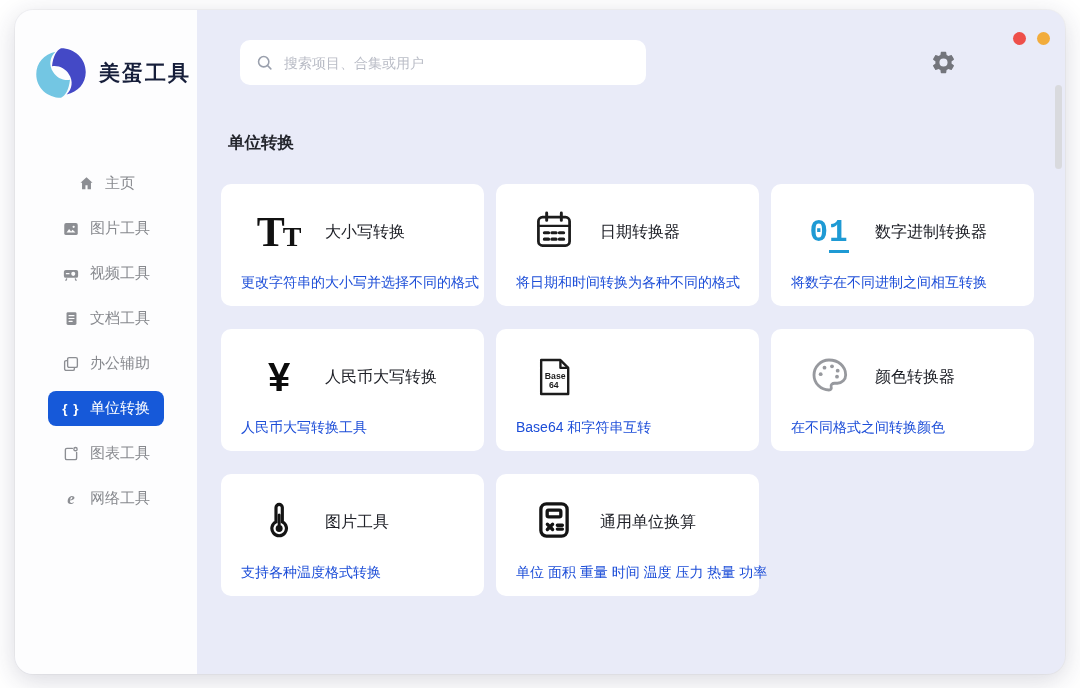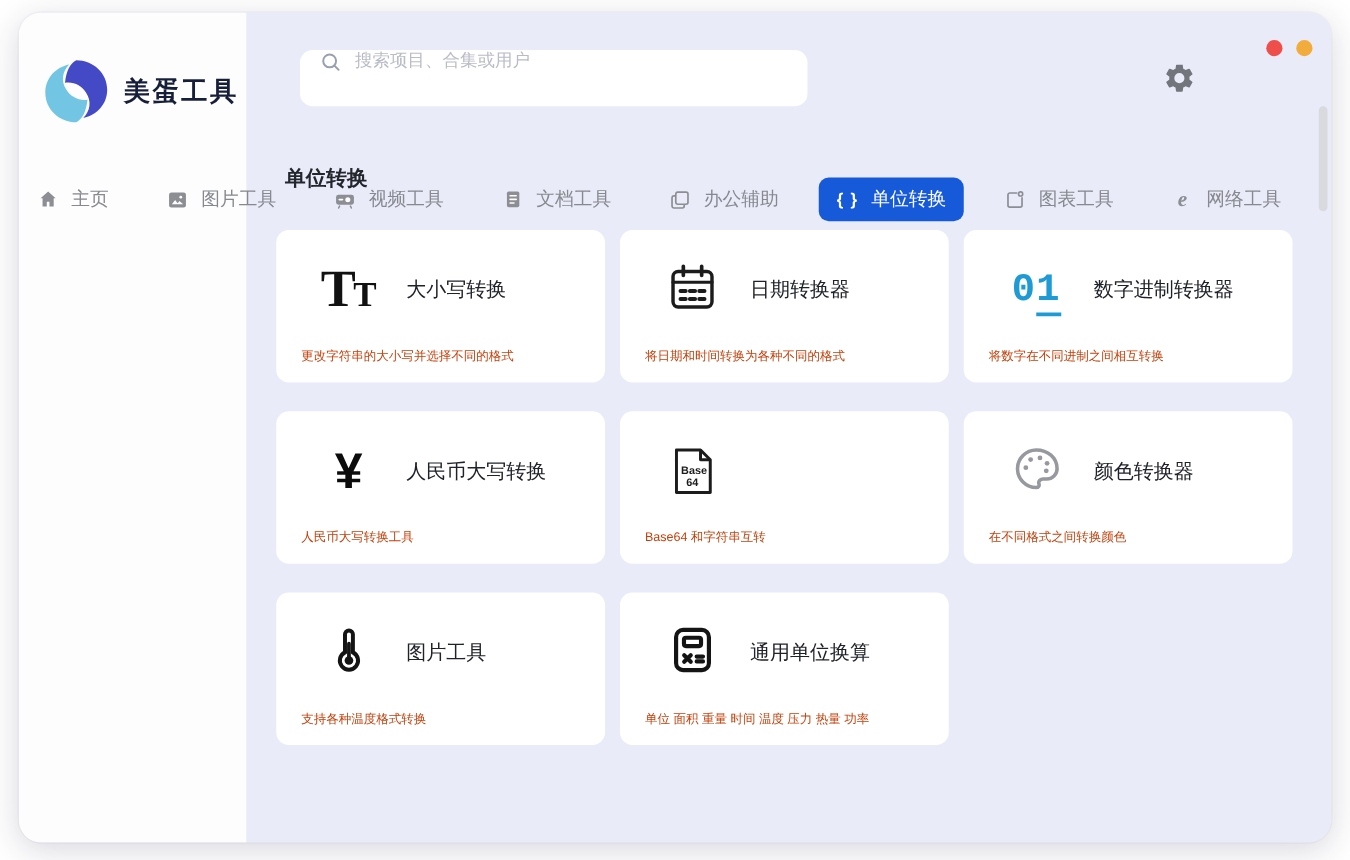--- a/index.html
+++ b/index.html
@@ -8,60 +8,60 @@
   .window { position:absolute; left:15px; top:10px; width:1050px; height:664px;
     border-radius:18px; overflow:hidden; display:flex; background:#e9ebf8;
     box-shadow:0 6px 26px rgba(40,40,80,.18), 0 0 0 1px rgba(0,0,0,.03); }
 
   
   .sidebar { width:182px; flex:none; background:#fdfdfe; padding-top:36px; }
   .logo-row { display:flex; align-items:center; gap:11px; padding-left:19px; }
   .logo-mark { width:54px; height:54px; flex:none; }
   .logo-text { font-family:"Liberation Serif","DejaVu Serif",serif; font-size:21px;
     font-weight:600; color:#161e3a; letter-spacing:2px; white-space:nowrap; }
-  .nav { margin-top:42px; display:flex; align-items:center; gap:18px; }
+  .nav { margin-top:66px; display:flex; flex-direction:column; align-items:center; gap:10px; }
   .nav-item { display:flex; align-items:center; gap:10px; padding:8px 14px;
     border-radius:8px; color:#87898e; font-size:15px; cursor:pointer; white-space:nowrap; }
   .nav-item .icon { width:18px; height:18px; display:flex; align-items:center;
     justify-content:center; color:#8c8e93; }
   .nav-item.active { background:#1659d9; color:#fff; }
   .nav-item.active .icon { color:#fff; }
   .braces { font-weight:700; font-size:13.5px; letter-spacing:1px; }
   .e-icon { font-family:"Liberation Serif","DejaVu Serif",serif; font-style:italic;
     font-weight:700; font-size:17px; line-height:1; }
 
   
   .main { flex:1; position:relative; padding:0 31px 0 24px; }
   .dot { position:absolute; width:13px; height:13px; border-radius:50%; top:22px; cursor:pointer; }
   .dot-red { right:39px; background:#ee4f4a; }
   .dot-yellow { right:15px; background:#f2ac3c; }
   .scroll-thumb { position:absolute; right:3px; top:75px; width:7px; height:84px;
     background:#d9dade; border-radius:4px; cursor:pointer; }
 
   .topbar { display:flex; align-items:center; margin-top:30px; height:45px; }
   .search { width:406px; height:45px; background:#fff; border-radius:10px;
-    display:flex; align-items:flex-start; gap:10px; padding:0 15px; margin-left:19px; }
+    display:flex; align-items:center; gap:10px; padding:0 15px; margin-left:19px; }
   .search input { flex:1; border:none; outline:none; background:transparent;
     font-size:14px; color:#3a3d46; font-family:inherit; }
   .search input::placeholder { color:#b9bcc6; }
   .gear { margin-left:auto; margin-right:76px; width:30px; height:30px; cursor:pointer;
     display:flex; align-items:center; justify-content:center; }
 
   .section-title { margin:47px 0 0 7px; font-size:16.5px; font-weight:600; color:#24262d; }
 
   .grid { margin-top:30px; display:grid; grid-template-columns:repeat(3,1fr);
     column-gap:12px; row-gap:23px; }
   .card { background:#fff; border-radius:10px; height:122px; position:relative; cursor:pointer; }
   .card-top { position:absolute; left:34px; top:24px; display:flex; align-items:center;
     gap:22px; height:48px; }
   .card-icon { width:48px; height:48px; flex:none; display:flex; align-items:center;
     justify-content:center; }
   .card-title { font-size:16px; color:#202229; font-weight:500; white-space:nowrap;text-align:center; }
-  .card-desc { position:absolute; left:20px; bottom:14px; font-size:10px;
-    color:#c2410c; white-space:nowrap; }
+  .card-desc { position:absolute; left:20px; bottom:14px; font-size:14px;
+    color:#1d4ed8; white-space:nowrap; }
 
   
   .tt-icon { font-family:"Liberation Serif","DejaVu Serif",serif; font-weight:700;
     color:#111; line-height:1; display:flex; align-items:baseline; }
   .tt-icon .t1 { font-size:42px; }
   .tt-icon .t2 { font-size:28px; margin-left:-2px; }
   .binary-icon { color:#1e9ad4; font-weight:700; font-size:31px; line-height:1;
     letter-spacing:1px;font-family:Liberation Mono, monospace; }
   .binary-icon .u { border-bottom:3.5px solid #1e9ad4; }
   .yuan-icon { font-size:40px; font-weight:800; color:#0c0c0c; line-height:1; }

